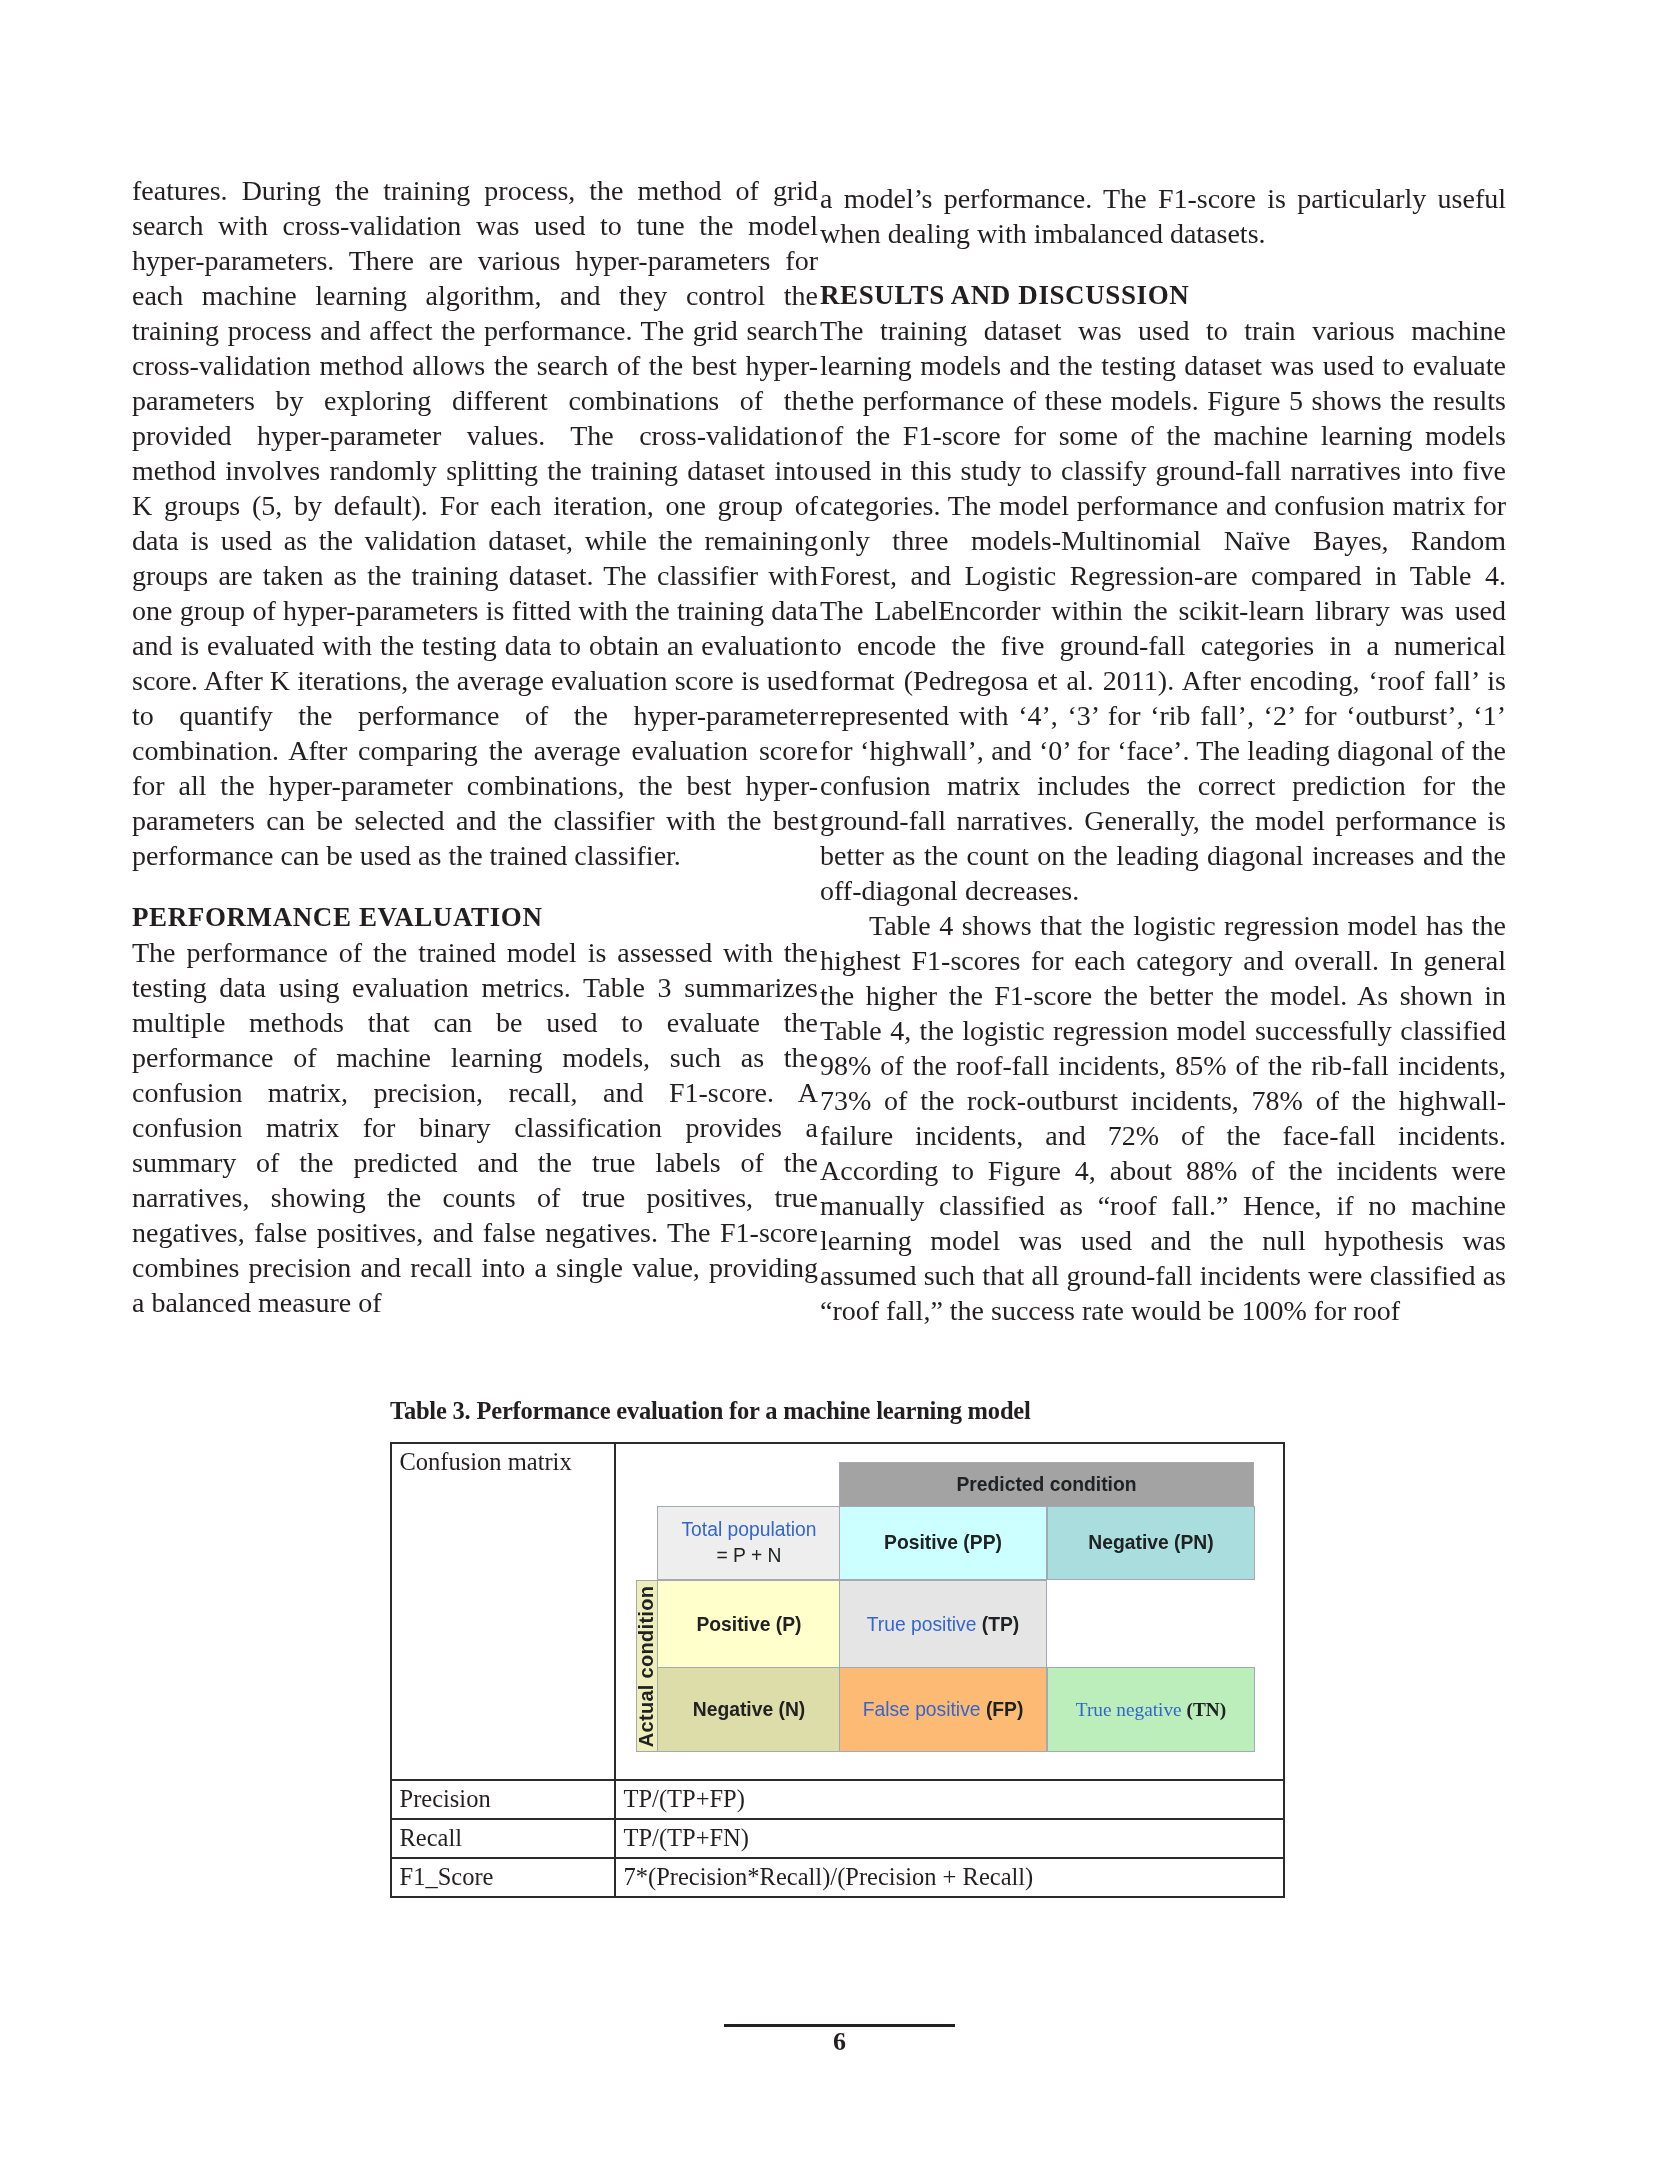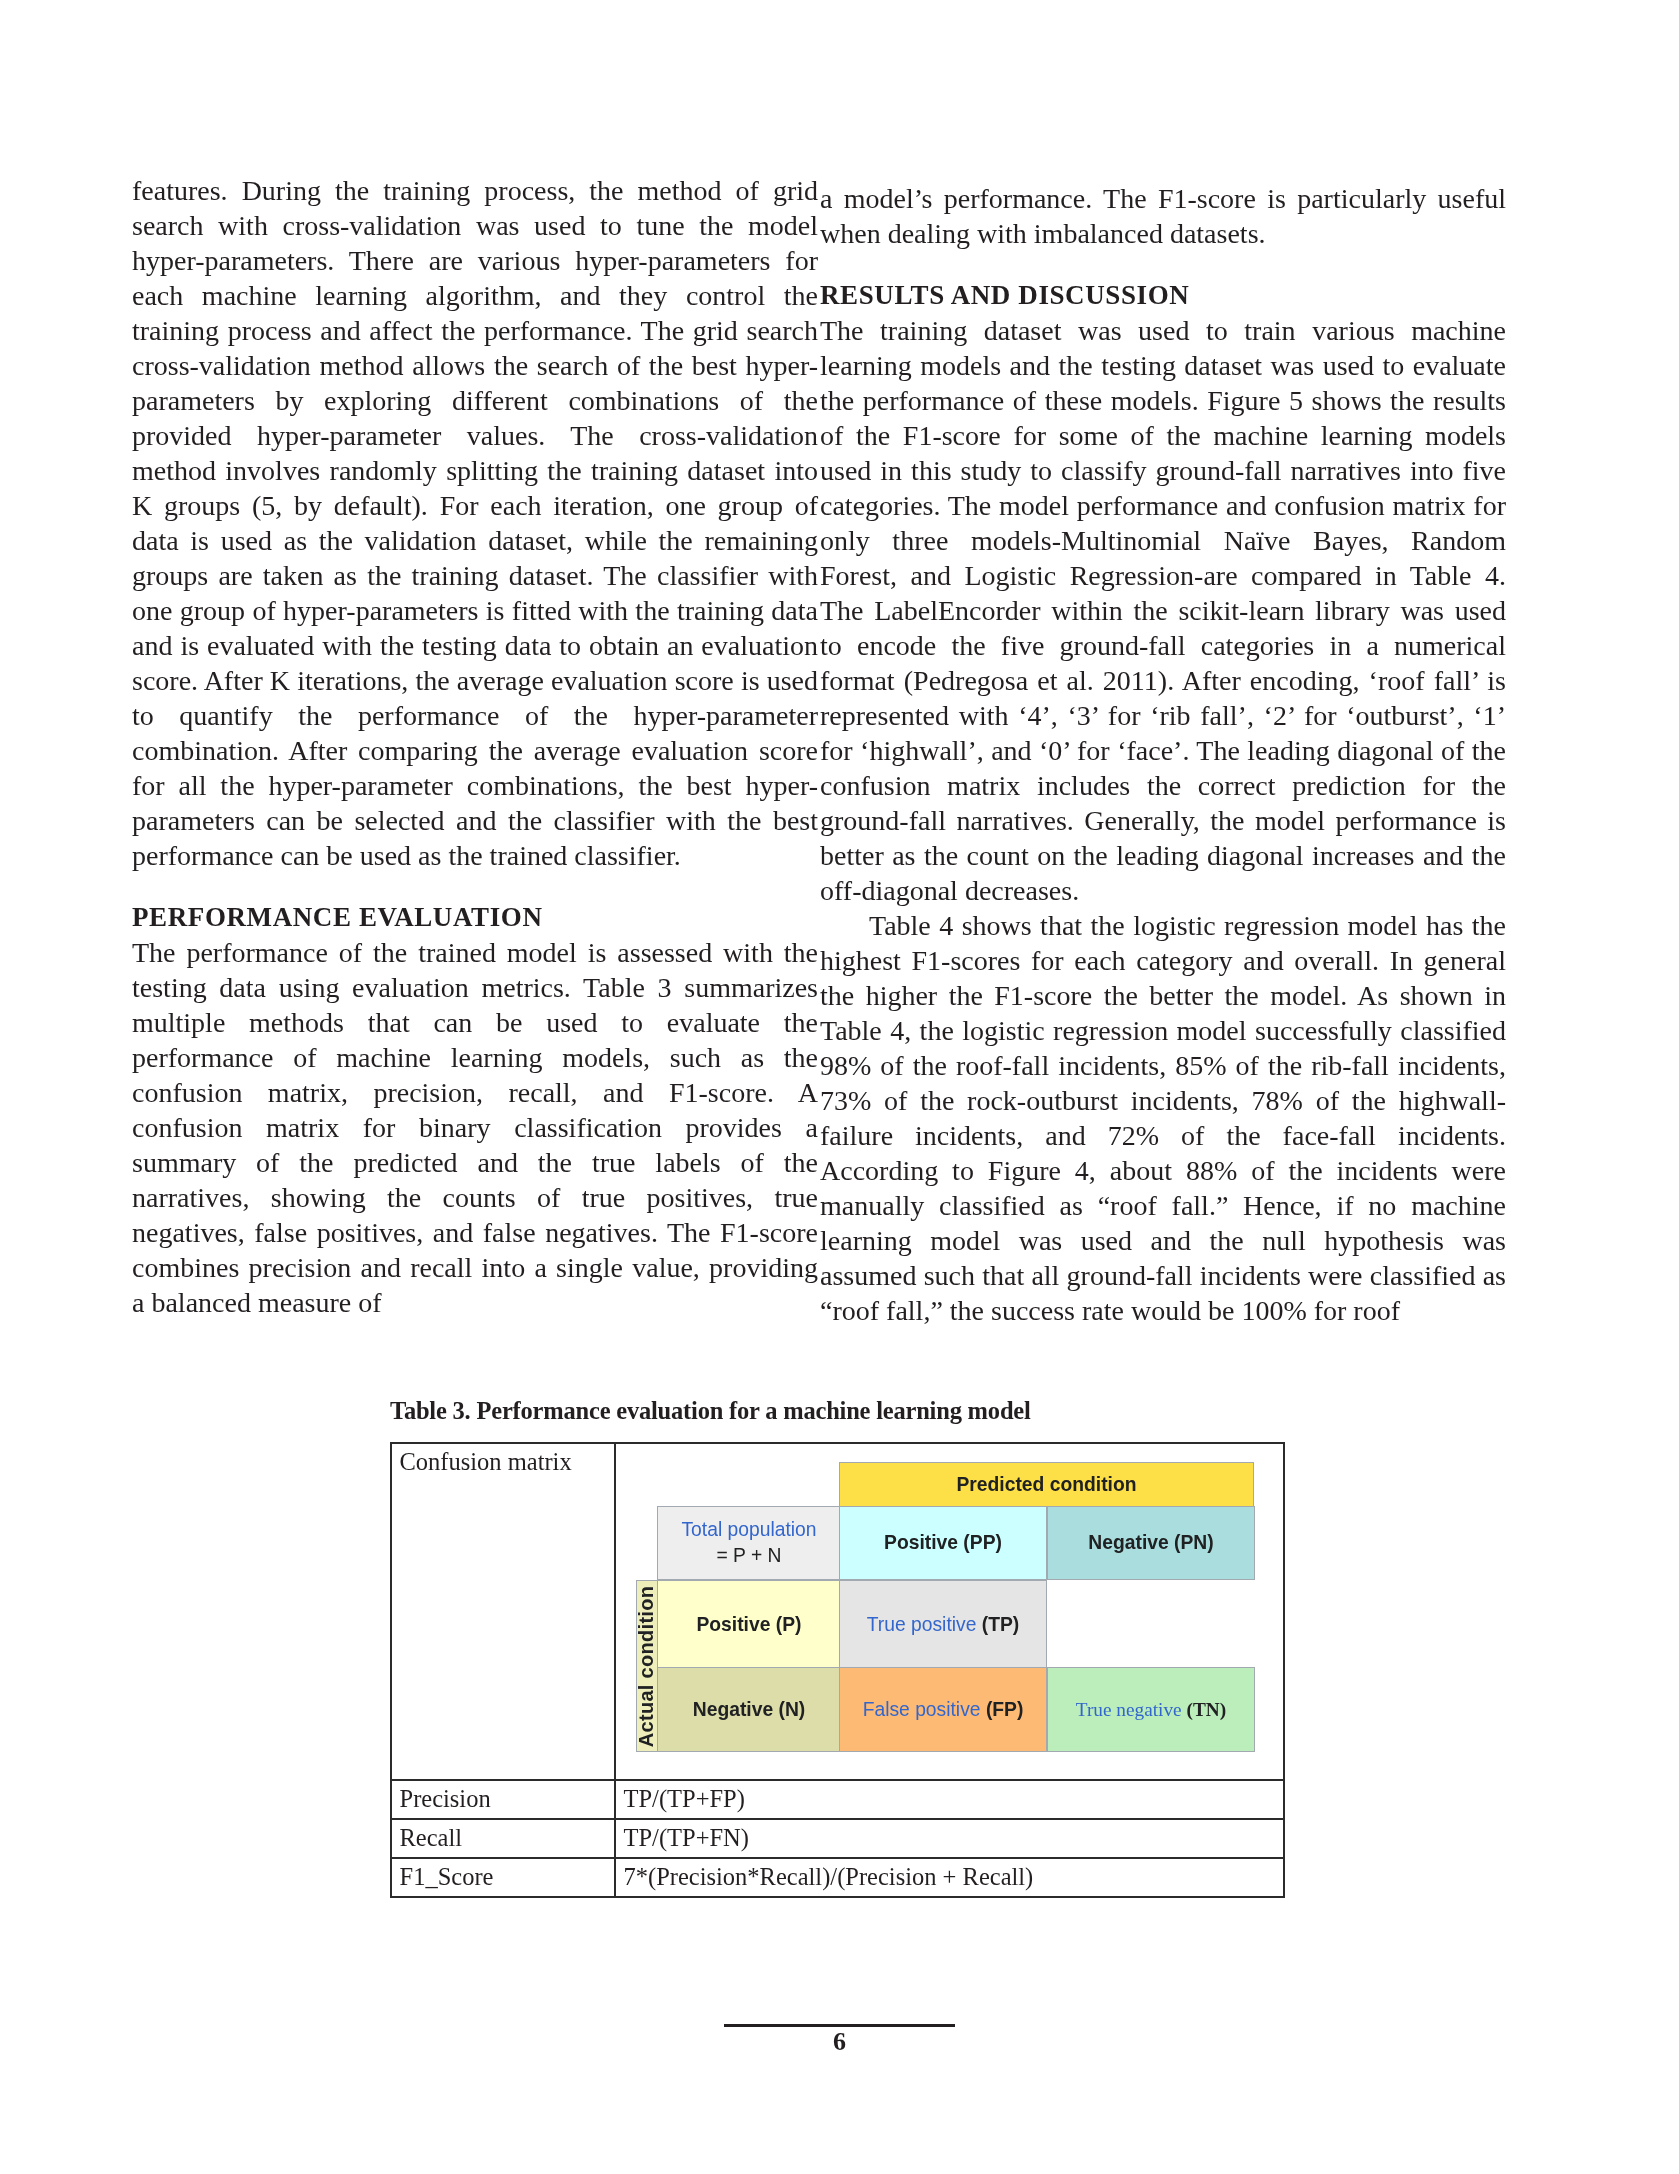--- a/index.html
+++ b/index.html
@@ -65,21 +65,21 @@
   </tr>
   <tr class="formula-row">
     <td class="c1">F1_Score</td>
     <td>7*(Precision*Recall)/(Precision + Recall)</td>
   </tr>
 </tbody>
   </table>
 
 <div class="matrix">
 
-  <div class="cell bold" id="cm-pred-header" style="left: 203px; top: 0px; width: 415px; height: 45px; background: #fde047;">Predicted condition</div>
+  <div class="cell bold" id="cm-pred-header" style="left: 203px; top: 0px; width: 415px; height: 45px; background: #a3a3a3;">Predicted condition</div>
 
   <div class="cell" id="cm-total" style="left: 21px; top: 44px; width: 184px; height: 74px; flex-direction: column; background: rgb(238, 238, 238);">
     <span class="blue" style="color: rgb(51, 102, 204);">Total population</span>
     <span style="color:#202122;">= P + N</span>
   </div>
 
   <div class="cell bold" id="cm-pp" style="left: 203px; top: 44px; width: 208px; height: 74px; background: rgb(204, 255, 255);">Positive (PP)</div>
   <div class="cell bold" id="cm-pn" style="left: 411px; top: 44px; width: 208px; height: 74px; background: rgb(170, 221, 221);">Negative (PN)</div>
 
   <div class="axis-v" id="cm-actual-header" style="left: 0px; top: 118px; width: 21.7px; height: 172px; background: rgb(238, 238, 187);">

